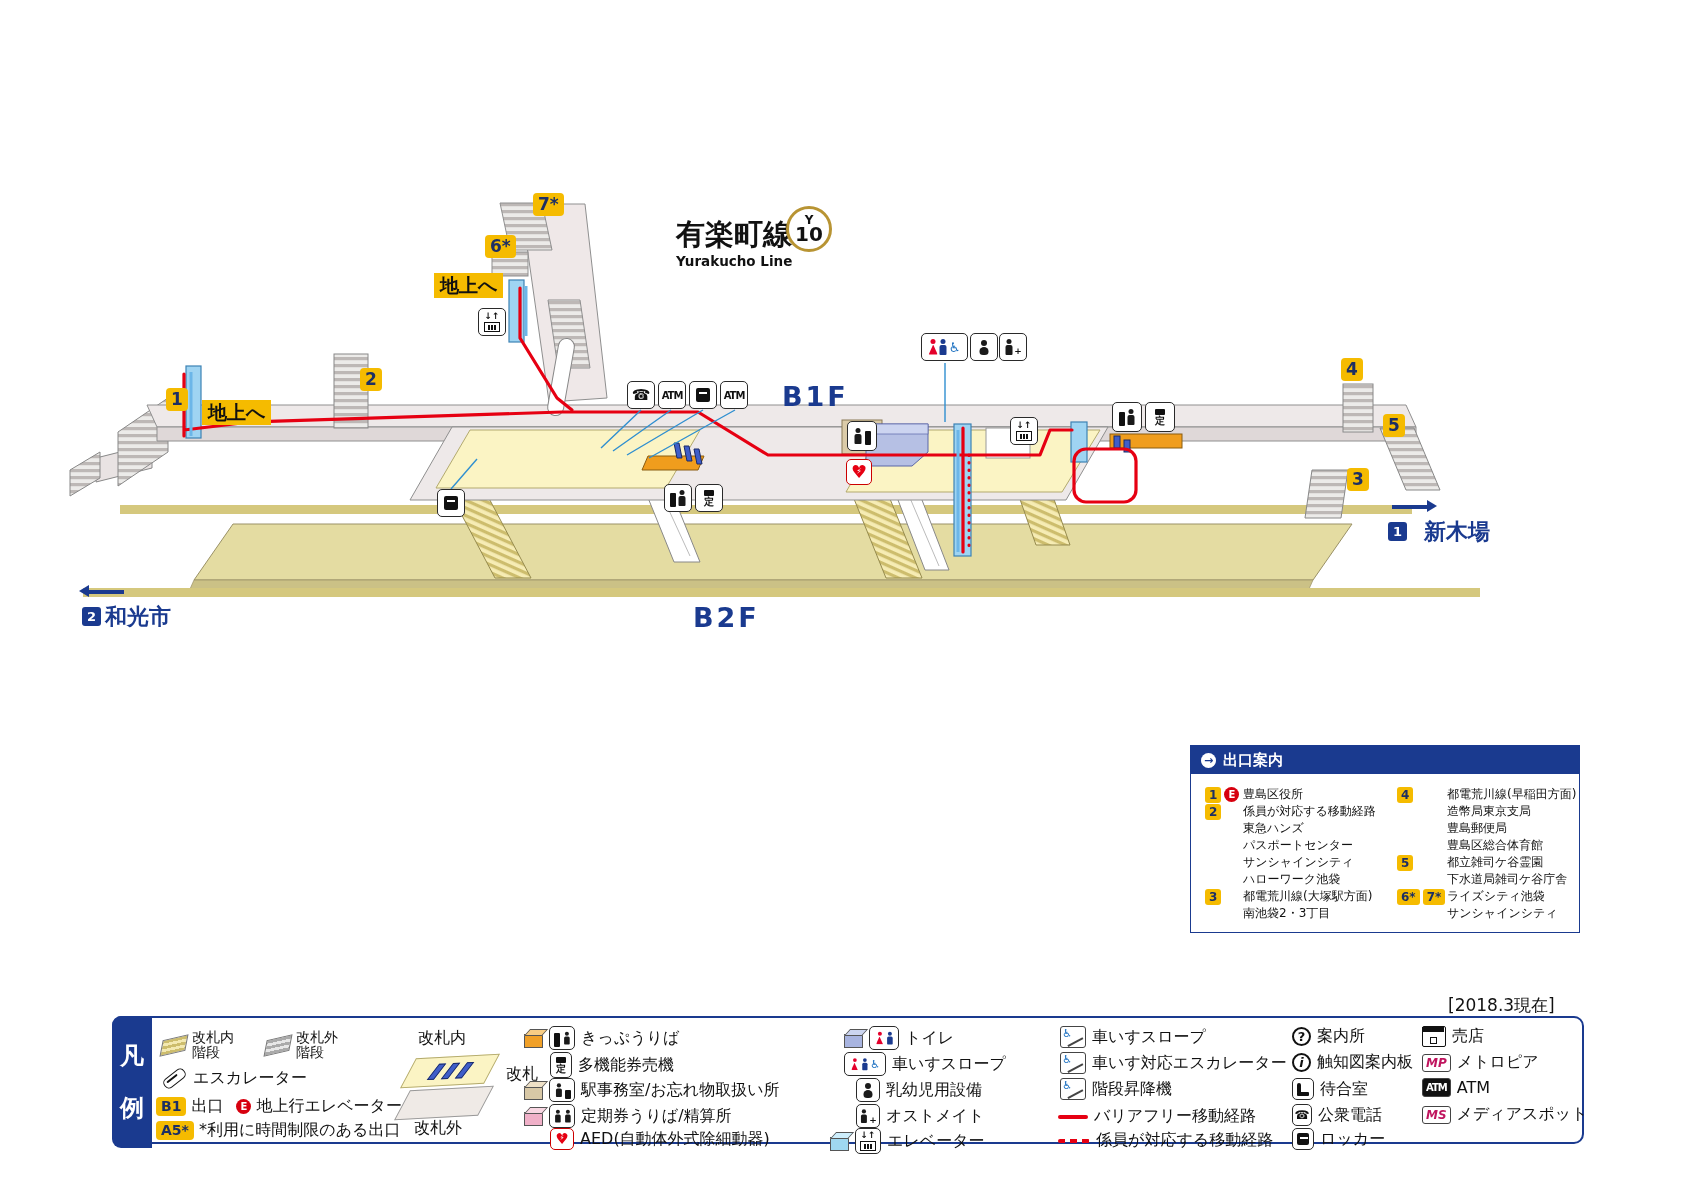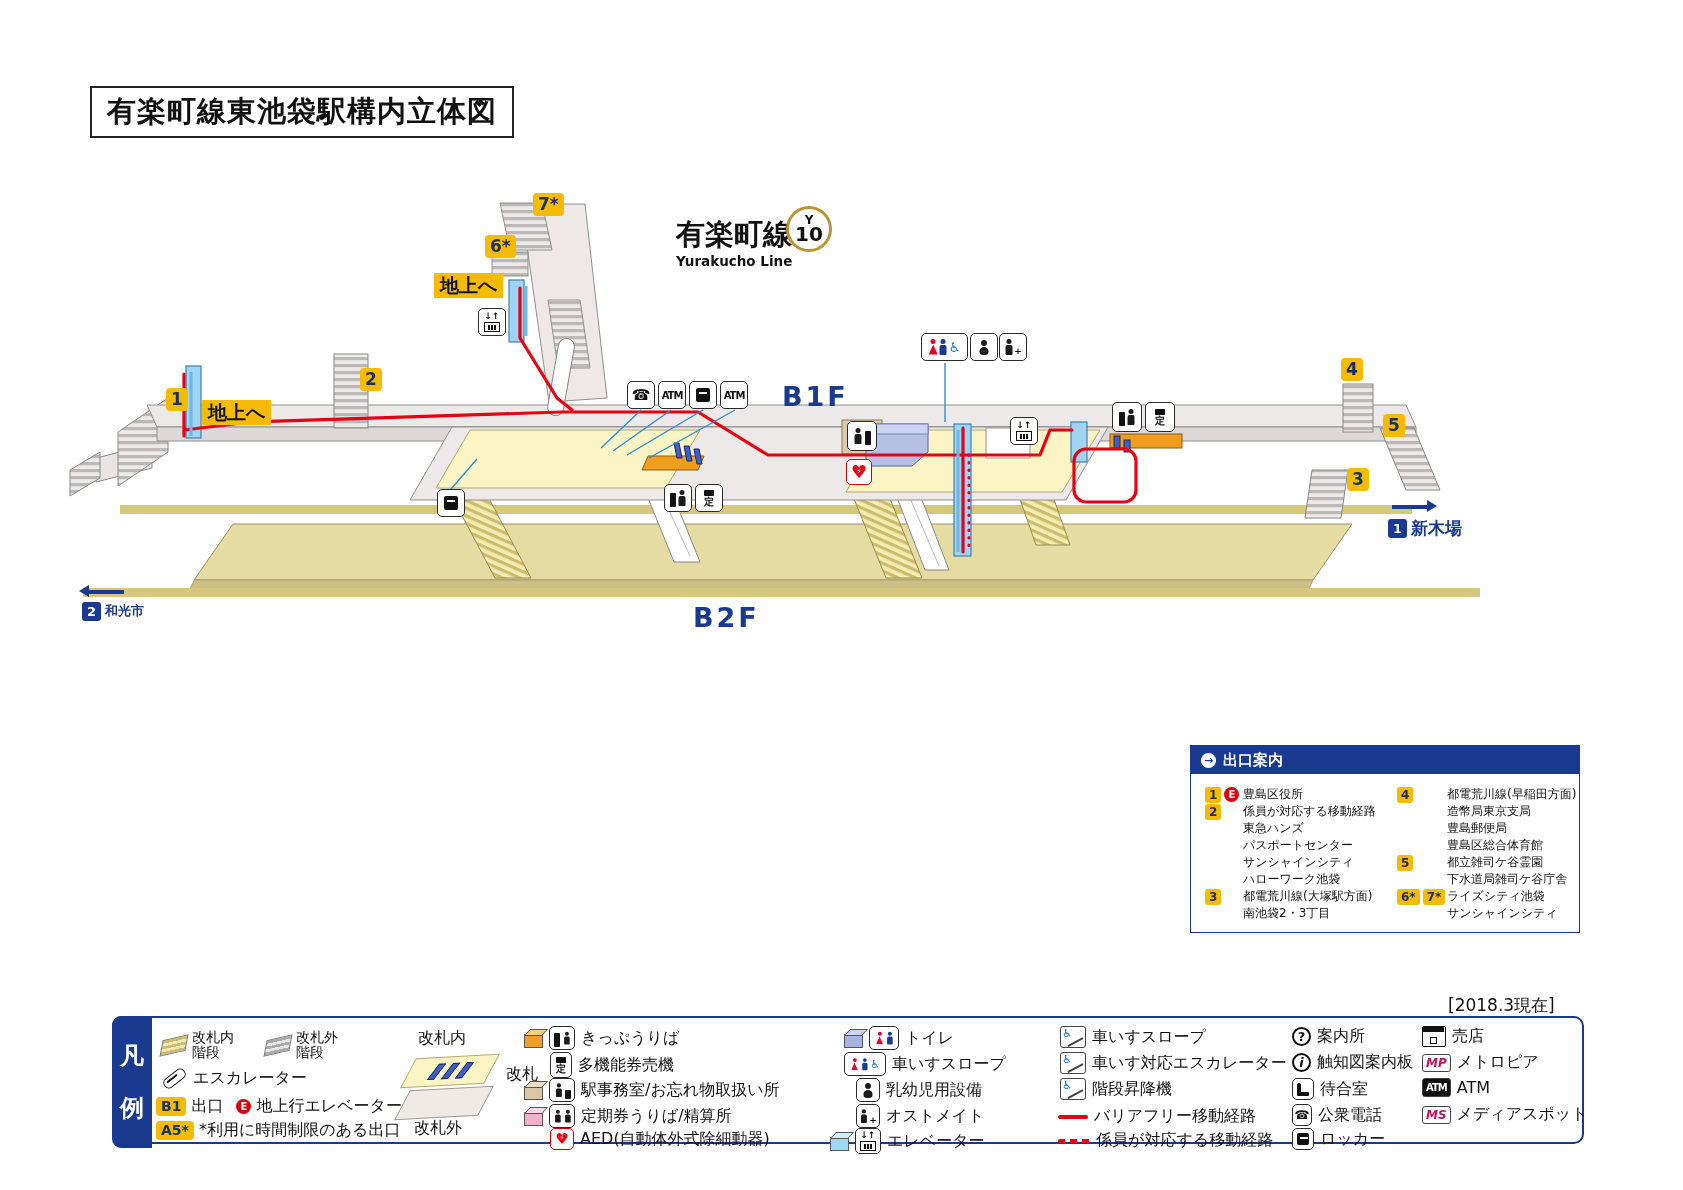--- a/index.html
+++ b/index.html
@@ -238,21 +238,20 @@
     </g>
 
     <g fill="none" stroke="#2f8fd0" stroke-width="1.4">
       <path d="M641,410 L601,448 M671,410 L613,451 M703,410 L627,455 M735,410 L649,458"></path>
       <path d="M945,363 L945,422"></path>
       <path d="M451,489 L477,459"></path>
     </g>
   </svg>
 
   
-  <div class="abs titlebox nowrap" style="left:90px;top:86px;">有楽町線東池袋駅構内立体図</div>
 
   <div class="abs" style="left:676px;top:203px;margin-top:12px;">
     <div class="nowrap" style="font-size:29px;font-weight:bold;">有楽町線</div>
     <div class="nowrap" style="font-size:13.5px;font-weight:bold;margin-top:-2px;">Yurakucho Line</div>
   </div>
   <div class="abs" style="left:786px;top:206px;width:46px;height:46px;border:3.5px solid #b89433;border-radius:50%;
        background:#fff;display:flex;flex-direction:column;align-items:center;justify-content:center;line-height:0.9;box-sizing:border-box;">
     <span style="font-size:12px;font-weight:bold;">Y</span>
     <span style="font-size:20px;font-weight:bold;">10</span>
   </div>
@@ -360,31 +359,31 @@
   </div>
 
   
   <div class="abs" style="left:1388px;top:505px;">
     <div style="width:36px;height:3.5px;background:#1a3a8f;position:relative;margin-left:4px;">
       <span style="position:absolute;right:-9px;top:-5px;width:0;height:0;border-left:10px solid #1a3a8f;
                    border-top:6px solid transparent;border-bottom:6px solid transparent;"></span>
     </div>
     <div class="row" style="margin-top:8px;gap:4px;">
       <span class="bnavy">1</span>
-      <span class="navytxt nowrap" style="font-size:17px;">新木場</span>
+      <span class="navytxt nowrap" style="font-size:22px;margin-left:13px;">新木場</span>
     </div>
   </div>
   <div class="abs" style="left:82px;top:590px;">
     <div style="width:36px;height:3.5px;background:#1a3a8f;position:relative;margin-left:6px;">
       <span style="position:absolute;left:-9px;top:-5px;width:0;height:0;border-right:10px solid #1a3a8f;
                    border-top:6px solid transparent;border-bottom:6px solid transparent;"></span>
     </div>
     <div class="row" style="margin-top:8px;gap:4px;">
       <span class="bnavy">2</span>
-      <span class="navytxt nowrap" style="font-size:13px;">和光市</span>
+      <span class="navytxt nowrap" style="font-size:22px;">和光市</span>
     </div>
   </div>
 
   
   <div class="abs egbox">
     <div class="eghead">
       <span class="egarrow">→</span>
       <span>出口案内</span>
     </div>
     <div class="egcol" style="left:14px;width:190px;">

